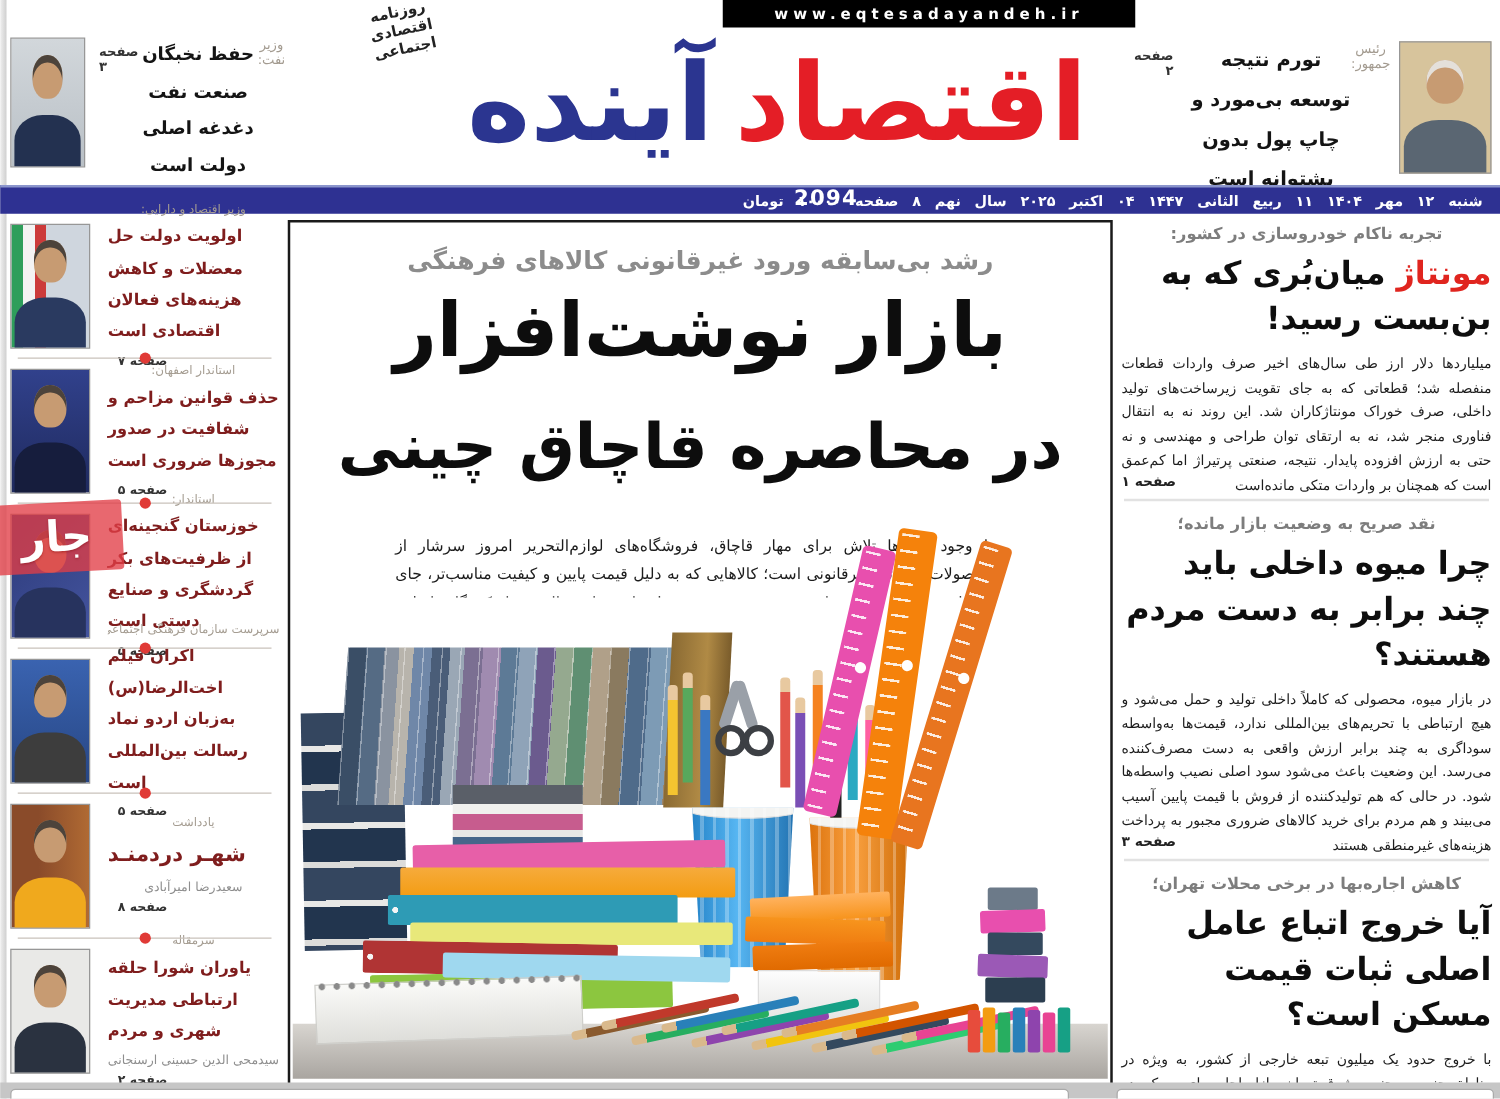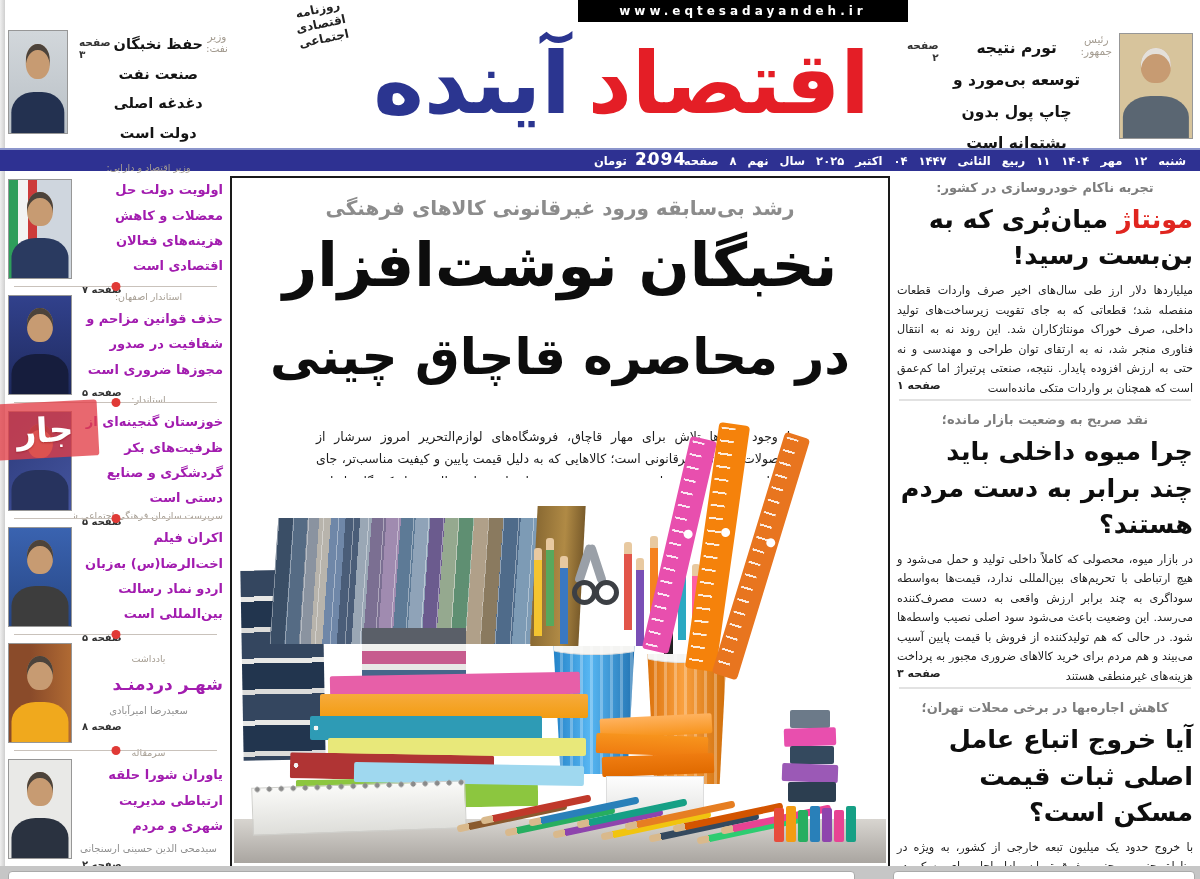--- a/index.html
+++ b/index.html
@@ -39,25 +39,25 @@
   .p-qom{background:linear-gradient(#3a63b0,#274684);--suit:#3d3d3d}
   .p-note{background:linear-gradient(90deg,#8a4b2a 0 35%,#b06a33);--suit:#f0a91d}
   .p-sign{background:#e9e9e7;--suit:#2a3240}
   
   #datebar{left:0;top:148px;width:1200px;height:21px;background:#2e3192;border-top:2px solid #8b95cc;color:#fff}
   #dateline{position:absolute;right:14px;top:0;height:21px;display:flex;align-items:center;
             font-size:11.5px;font-weight:bold;word-spacing:7px}
   #issue{position:absolute;left:635px;top:-1px;font-size:17px;font-weight:bold;letter-spacing:1px}
   
   #sidebar{left:8px;top:176px;width:215px;height:690px;display:flex;flex-direction:column}
-  .side-item{display:flex;gap:2px;height:105px;align-items:center}
+  .side-item{display:flex;gap:14px;height:105px;align-items:center}
   .side-item .ph{width:62px;height:98px}
   .side-item .txt{flex:1;display:flex;flex-direction:column;justify-content:center;min-width:0}
   .side-k{font-size:9.5px;color:#a59d92;text-align:center;white-space:nowrap;overflow:hidden;margin-bottom:4px}
-  .side-h{font-size:13px;font-weight:bold;text-align:right;line-height:1.95;color:#a21caf}
+  .side-h{font-size:13px;font-weight:bold;text-align:left;line-height:1.95;color:#7f1d1d}
   .side-h.big{font-size:17px;letter-spacing:2px}
   .side-a{font-size:10px;color:#8e8e8e;text-align:center;margin-top:4px}
   .side-p{font-size:10px;font-weight:bold;color:#333;text-align:left;padding-left:8px;margin-top:5px}
   .side-div{position:relative;height:1px;background:#c9c2bb;margin:5px 6px}
   .side-div::after{content:"";position:absolute;left:50%;top:-4px;width:9px;height:9px;border-radius:50%;
         background:#e03a36;transform:translateX(-50%)}
   
   #stamp{left:-8px;top:402px;width:106px;height:56px;background:rgba(226,62,70,.78);transform:rotate(-3deg);
          border-radius:3px;display:flex;align-items:center;justify-content:center;color:#fff;
          font-size:34px;font-weight:bold;z-index:30;text-shadow:0 1px 2px rgba(120,0,0,.4)}
@@ -233,21 +233,21 @@
       <div class="portrait p-sign ph">
         <i style="position:absolute;left:4px;bottom:4px;width:40px;height:16px;background:#fdfdfb;border:1px solid #ccc;transform:rotate(-8deg);display:block"></i>
       </div>
     </div>
   </div>
 
   <div id="stamp" class="abs">جار</div>
 
   <div id="centerbox" class="abs">
     <div id="c-kicker">رشد بی‌سابقه ورود غیرقانونی کالاهای فرهنگی</div>
-    <div id="c-h1">نخبگان نوشت‌افزار</div>
+    <div id="c-h1">بازار نوشت‌افزار</div>
     <div id="c-h2">در محاصره قاچاق چینی</div>
     <div id="c-lede">با وجود سال‌ها تلاش برای مهار قاچاق، فروشگاه‌های لوازم‌التحریر امروز سرشار از محصولات وارداتی غیرقانونی است؛ کالاهایی که به دلیل قیمت پایین و کیفیت مناسب‌تر، جای تولیدات داخلی را گرفته‌اند و تهدیدی مستقیم برای استمرار فعالیت تولیدکنندگان ایرانی محسوب می‌شوند.</div>
     <div id="c-page">صفحه ۲</div>
 
     <div id="illus">
       <div class="desk"></div>
       <div class="stackleft"></div>
       <div class="rowbooks"></div>
       <div class="bookbrown"></div>
       <div class="midbooks"></div>

